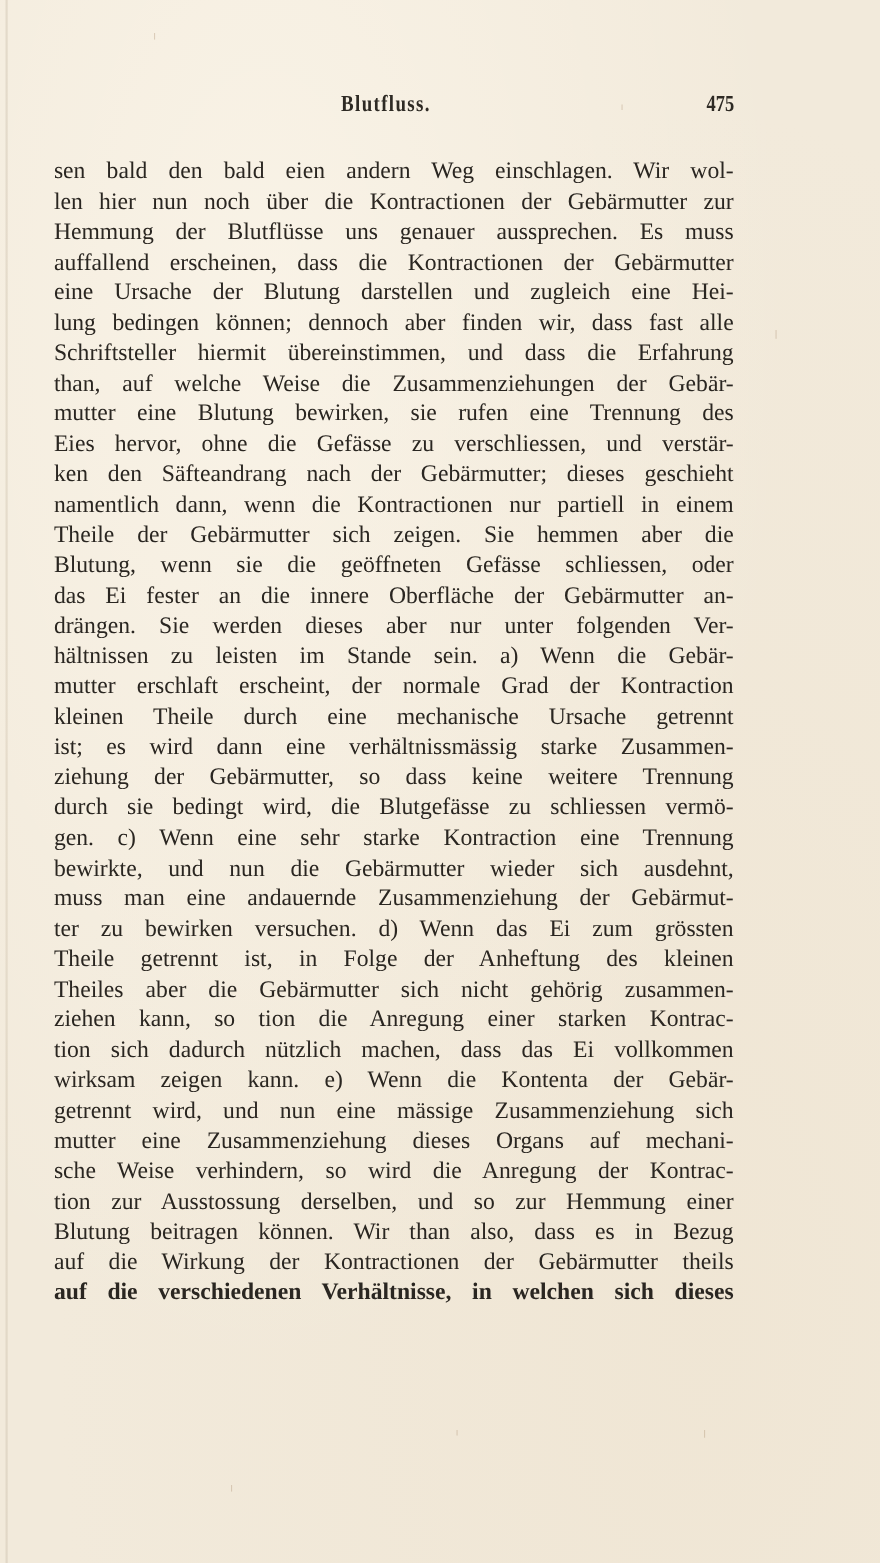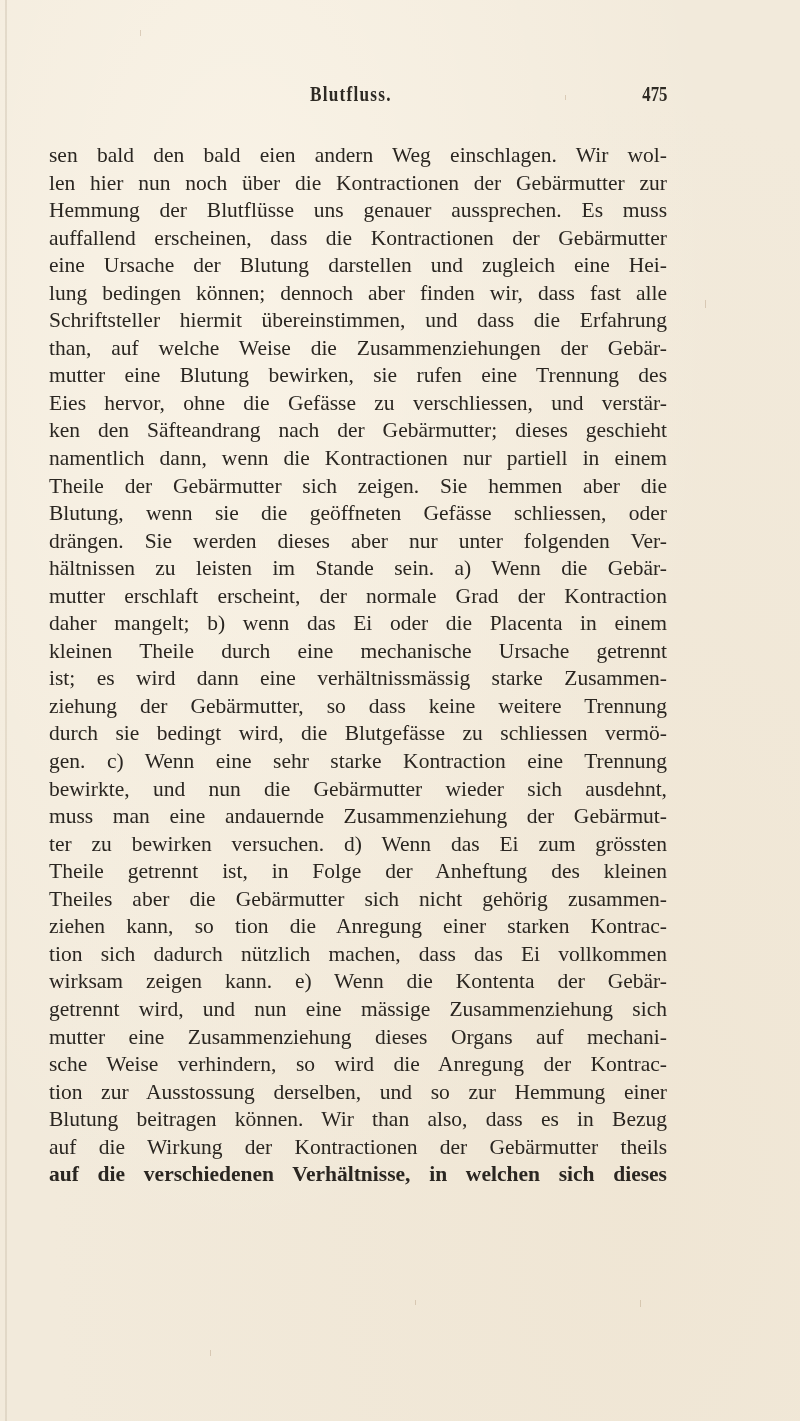--- a/index.html
+++ b/index.html
@@ -110,24 +110,24 @@
       <div class="line">eine Ursache der Blutung darstellen und zugleich eine Hei-</div>
       <div class="line">lung bedingen können; dennoch aber finden wir, dass fast alle</div>
       <div class="line">Schriftsteller hiermit übereinstimmen, und dass die Erfahrung</div>
       <div class="line">than, auf welche Weise die Zusammenziehungen der Gebär-</div>
       <div class="line">mutter eine Blutung bewirken, sie rufen eine Trennung des</div>
       <div class="line">Eies hervor, ohne die Gefässe zu verschliessen, und verstär-</div>
       <div class="line">ken den Säfteandrang nach der Gebärmutter; dieses geschieht</div>
       <div class="line">namentlich dann, wenn die Kontractionen nur partiell in einem</div>
       <div class="line">Theile der Gebärmutter sich zeigen. Sie hemmen aber die</div>
       <div class="line">Blutung, wenn sie die geöffneten Gefässe schliessen, oder</div>
+      <div class="line">das Ei fester an die innere Oberfläche der Gebärmutter an-</div>
       <div class="line">drängen. Sie werden dieses aber nur unter folgenden Ver-</div>
       <div class="line">hältnissen zu leisten im Stande sein. a) Wenn die Gebär-</div>
       <div class="line">mutter erschlaft erscheint, der normale Grad der Kontraction</div>
-      <div class="line">daher mangelt; b) wenn das Ei oder die Placenta in einem</div>
       <div class="line">kleinen Theile durch eine mechanische Ursache getrennt</div>
       <div class="line">ist; es wird dann eine verhältnissmässig starke Zusammen-</div>
       <div class="line">ziehung der Gebärmutter, so dass keine weitere Trennung</div>
       <div class="line">durch sie bedingt wird, die Blutgefässe zu schliessen vermö-</div>
       <div class="line">gen. c) Wenn eine sehr starke Kontraction eine Trennung</div>
       <div class="line">bewirkte, und nun die Gebärmutter wieder sich ausdehnt,</div>
       <div class="line">muss man eine andauernde Zusammenziehung der Gebärmut-</div>
       <div class="line">ter zu bewirken versuchen. d) Wenn das Ei zum grössten</div>
       <div class="line">Theile getrennt ist, in Folge der Anheftung des kleinen</div>
       <div class="line">Theiles aber die Gebärmutter sich nicht gehörig zusammen-</div>

